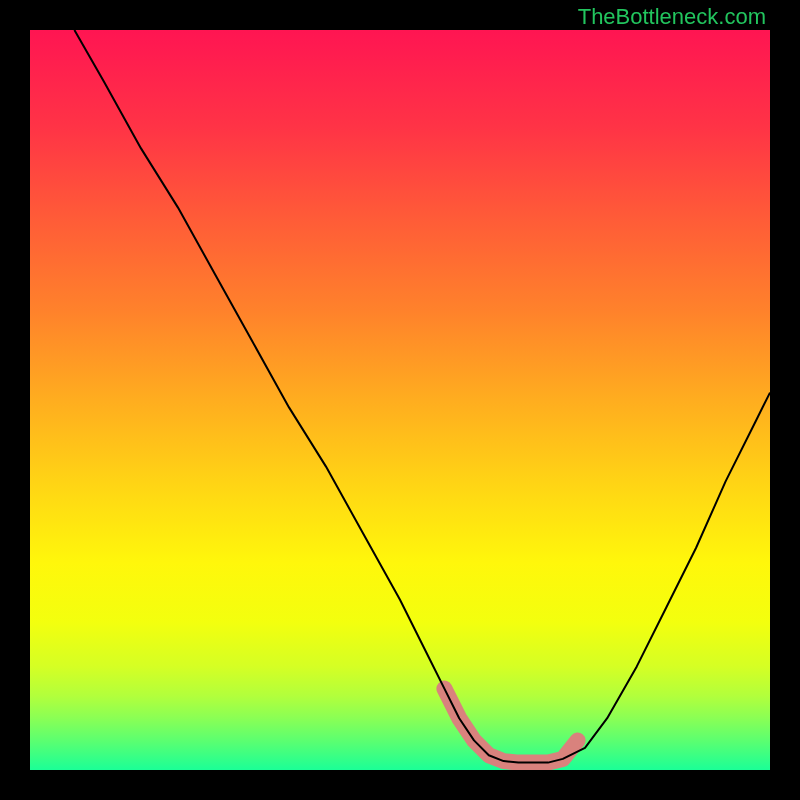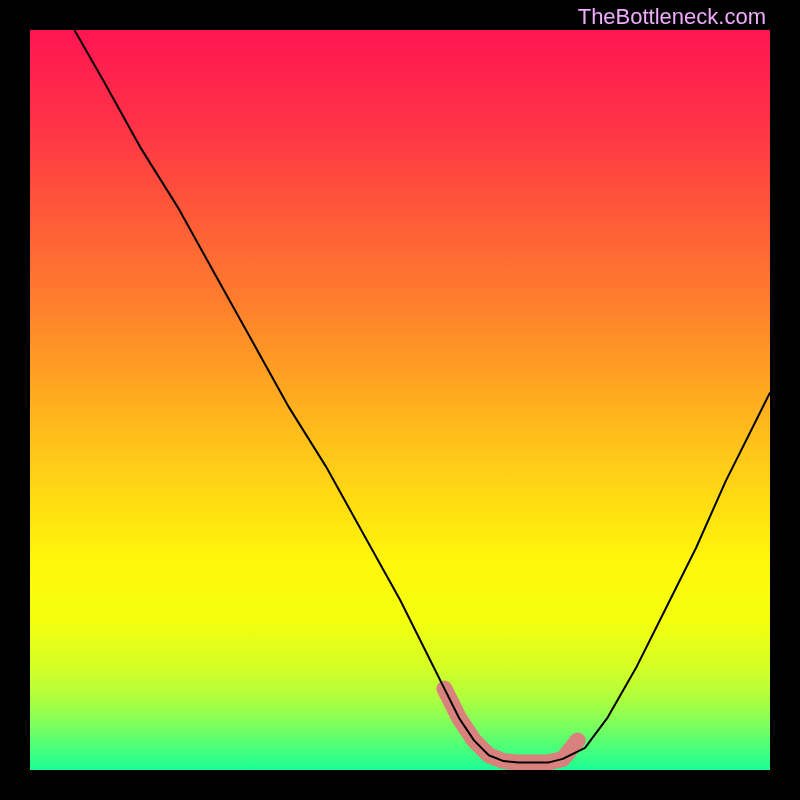--- a/index.html
+++ b/index.html
@@ -31,21 +31,21 @@
     width: 100%;
     height: 100%;
   }
   .watermark {
     position: absolute;
     top: 4px;
     right: 34px;
     font-family: Arial, Helvetica, sans-serif;
     font-size: 22px;
     font-weight: 500;
-    color: #f0abfc;
+    color: #22c55e;
   }
   .curve-svg {
     position: absolute;
     left: 0;
     top: 0;
     width: 100%;
     height: 100%;
   }
 </style>
 </head>

